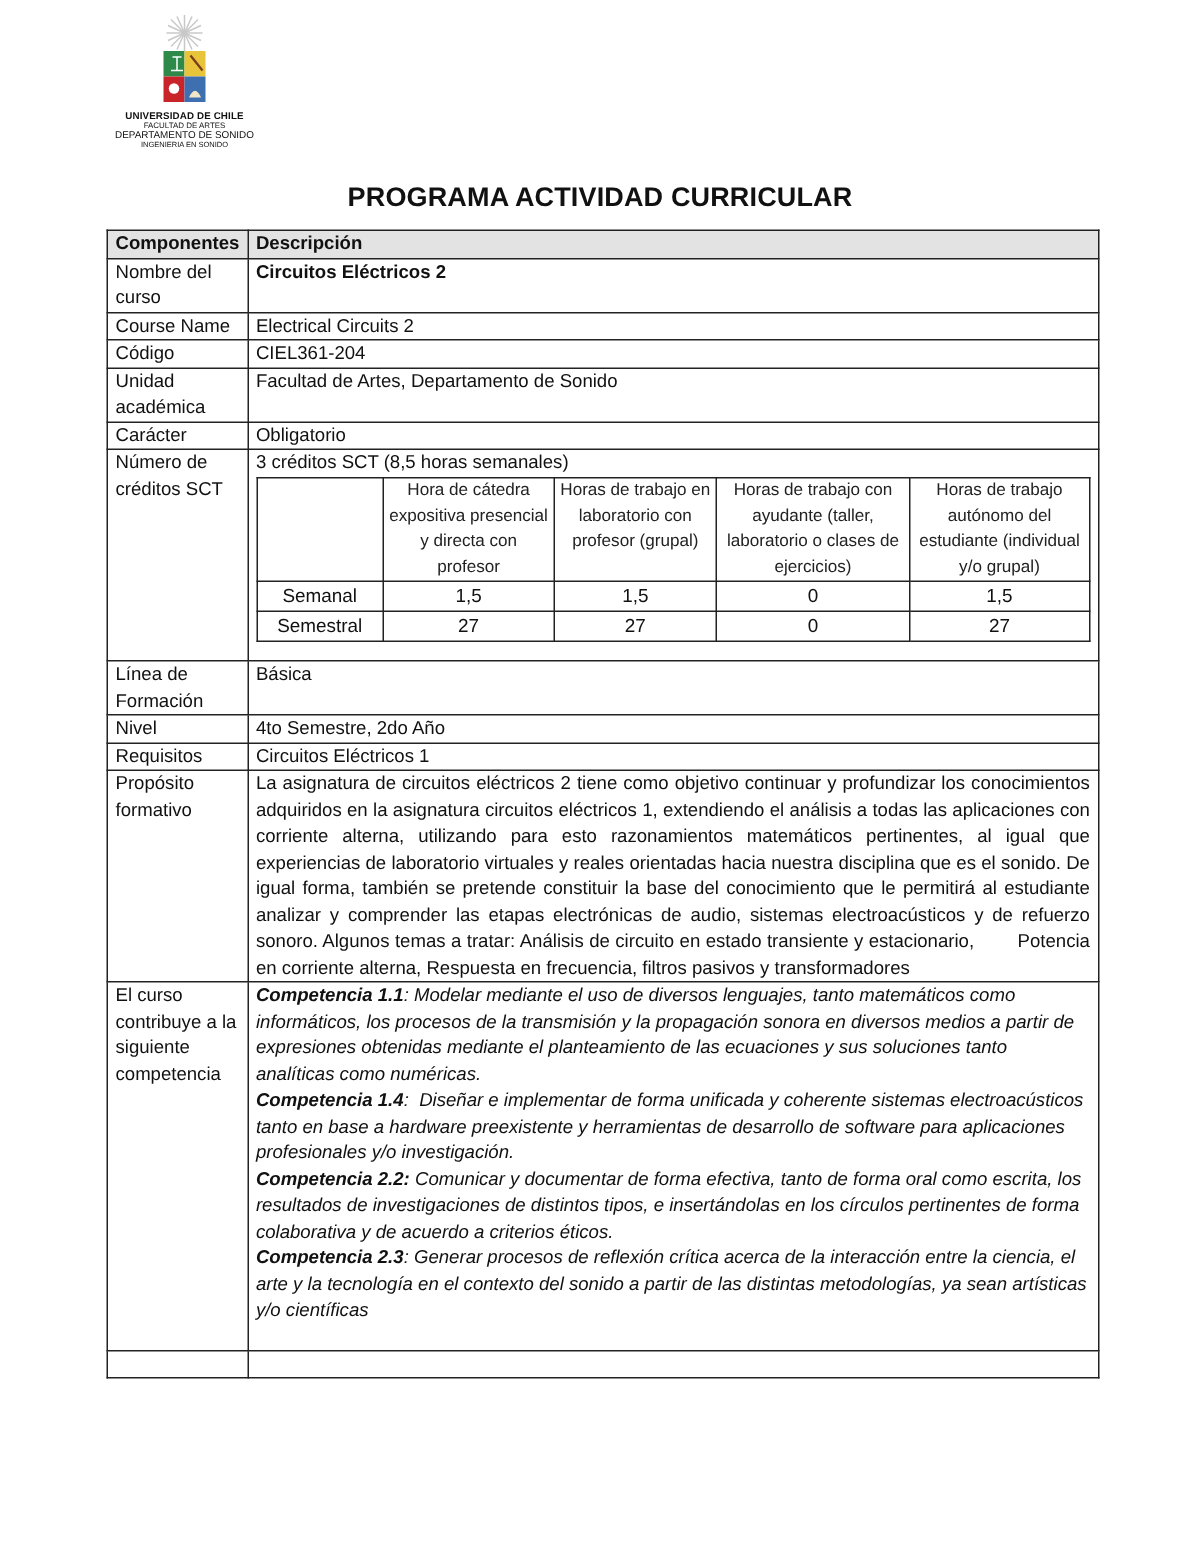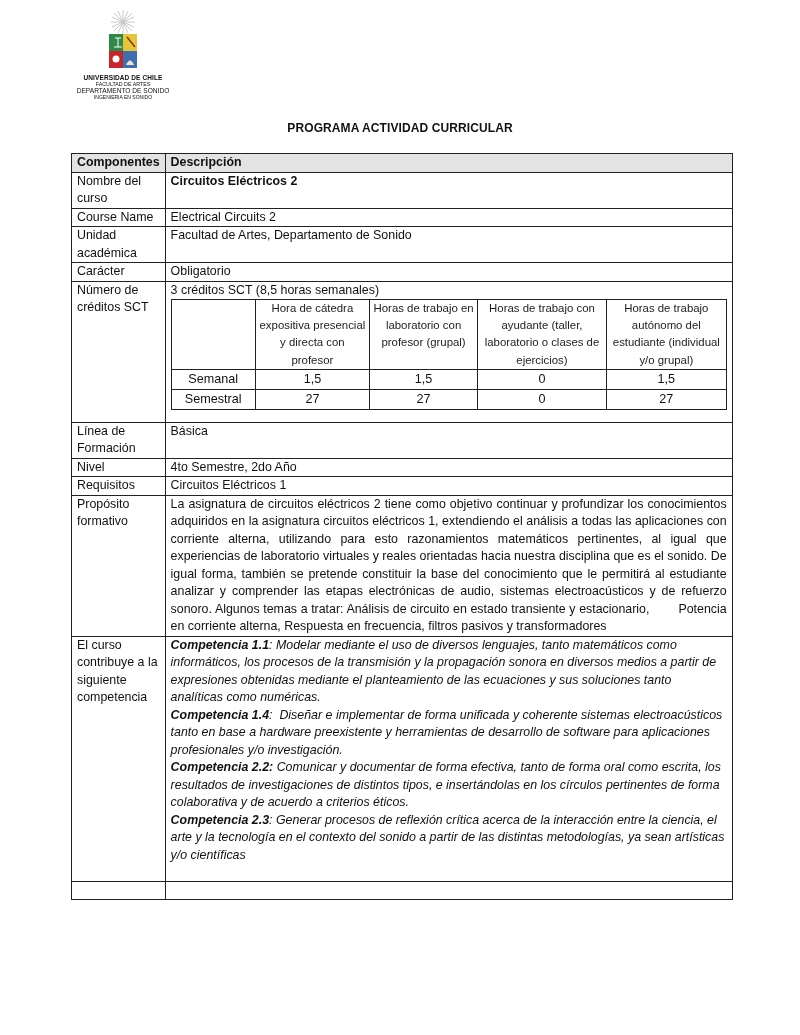--- a/index.html
+++ b/index.html
@@ -5,21 +5,21 @@
   html, body { margin: 0; padding: 0; background: #ffffff; }
   body { width: 800px; height: 1035px; position: relative; overflow: hidden;
          font-family: "Liberation Sans", sans-serif; color: #111; }
   .logo { position: absolute; left: 68px; top: 8px; width: 110px; height: 105px; text-align: center; }
   .logo svg { display: block; margin: 0 auto; }
   .logo .l1 { font-size: 6.5px; font-weight: bold; line-height: 7px; letter-spacing: 0.1px; }
   .logo .l2 { font-size: 5.3px; line-height: 6px; }
   .logo .l3 { font-size: 6.6px; line-height: 7px; }
   .logo .l4 { font-size: 5px; line-height: 6px; }
   .doc-title { position: absolute; left: 0; width: 800px; top: 121px; text-align: center;
-               font-size: 12px; font-weight: bold; letter-spacing: 0.1px; }
+               font-size: 18px; font-weight: bold; letter-spacing: 0.1px; }
   table.main { position: absolute; left: 71px; top: 153px; width: 592px; border-collapse: collapse;
                font-size: 12.4px; line-height: 17.5px; }
   table.main td { border: 1.3px solid #222; vertical-align: top; padding: 0 5px; }
   table.main td.c1 { width: 110px; }
   table.main tr.hdr td { background: #e3e3e3; font-weight: bold; }
   .bold { font-weight: bold; margin-left: 14px; }
   .justify { text-align: justify; }
   table.sct { border-collapse: collapse; width: 556px; margin: 0 0 12px 0; font-size: 11.4px; line-height: 17.5px; }
   table.sct td { border: 1.2px solid #222; text-align: center; vertical-align: top; padding: 0 3px; }
   table.sct td.rowlab { width: 77px; }
@@ -67,20 +67,24 @@
     <td class="c1">Componentes</td>
     <td>Descripción</td>
   </tr>
   <tr>
     <td class="c1">Nombre del curso</td>
     <td class="bold">Circuitos Eléctricos 2</td>
   </tr>
   <tr>
     <td class="c1">Course Name</td>
     <td>Electrical Circuits  2</td>
+  </tr>
+  <tr>
+    <td class="c1">Código</td>
+    <td>CIEL361-204</td>
   </tr>
   <tr>
     <td class="c1">Unidad académica</td>
     <td>Facultad de Artes, Departamento de Sonido</td>
   </tr>
   <tr>
     <td class="c1">Carácter</td>
     <td>Obligatorio</td>
   </tr>
   <tr>

